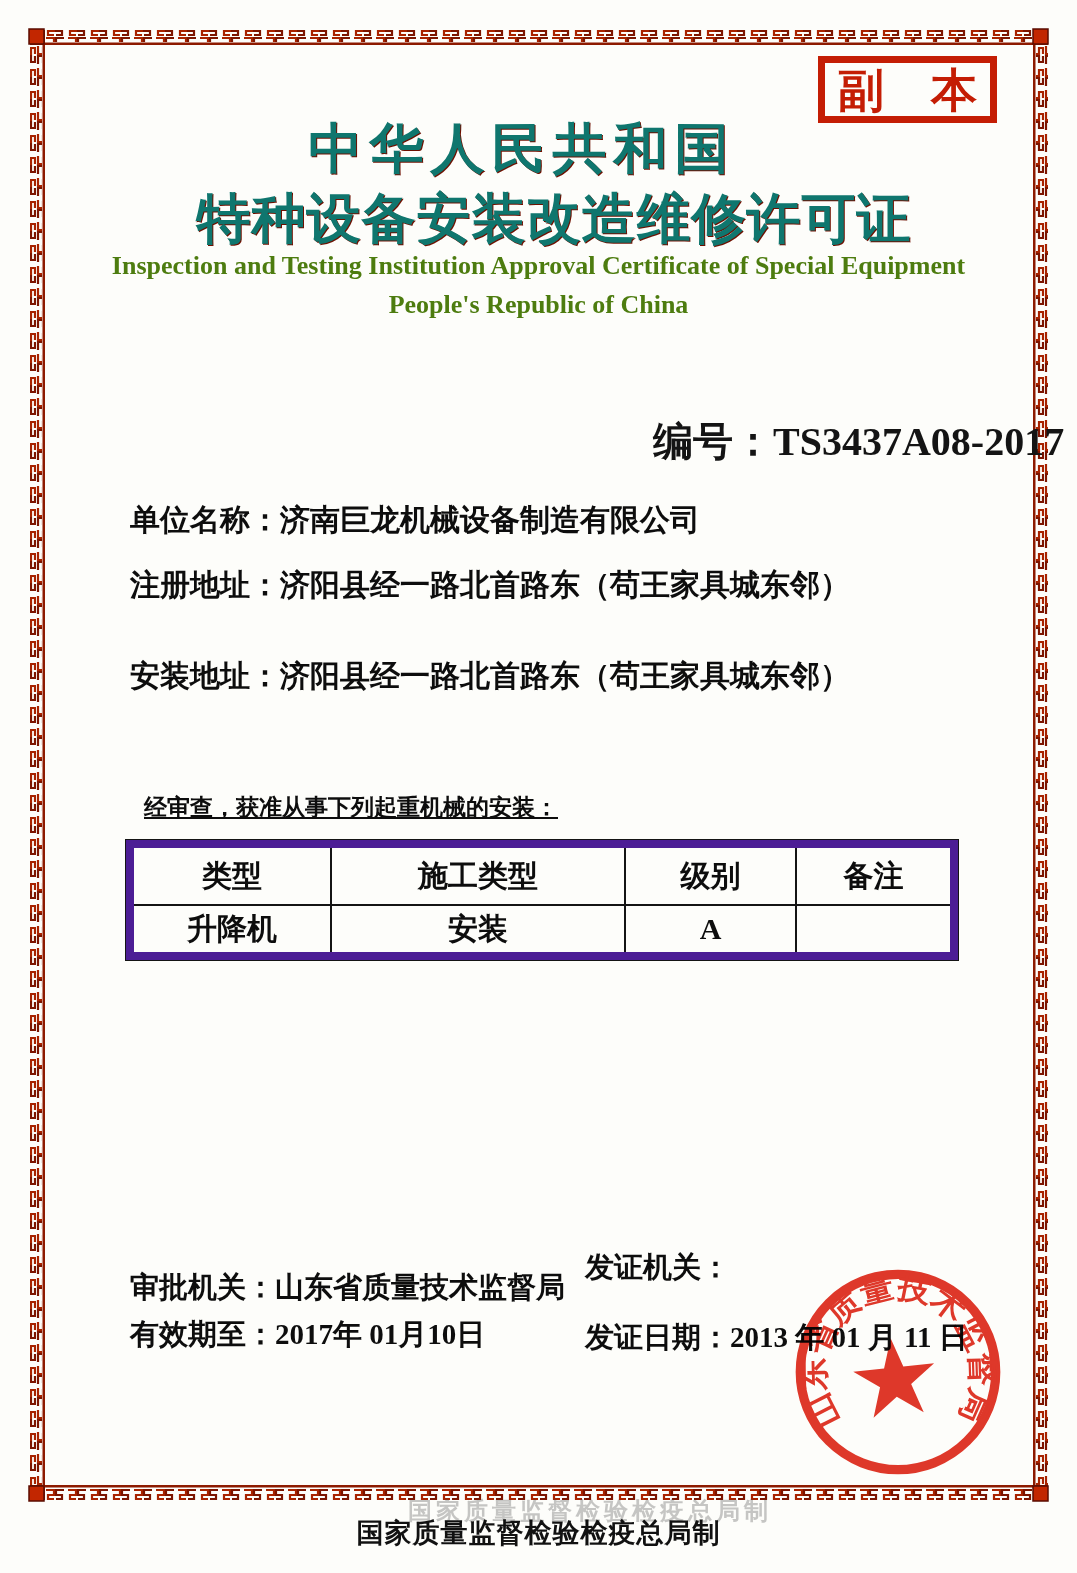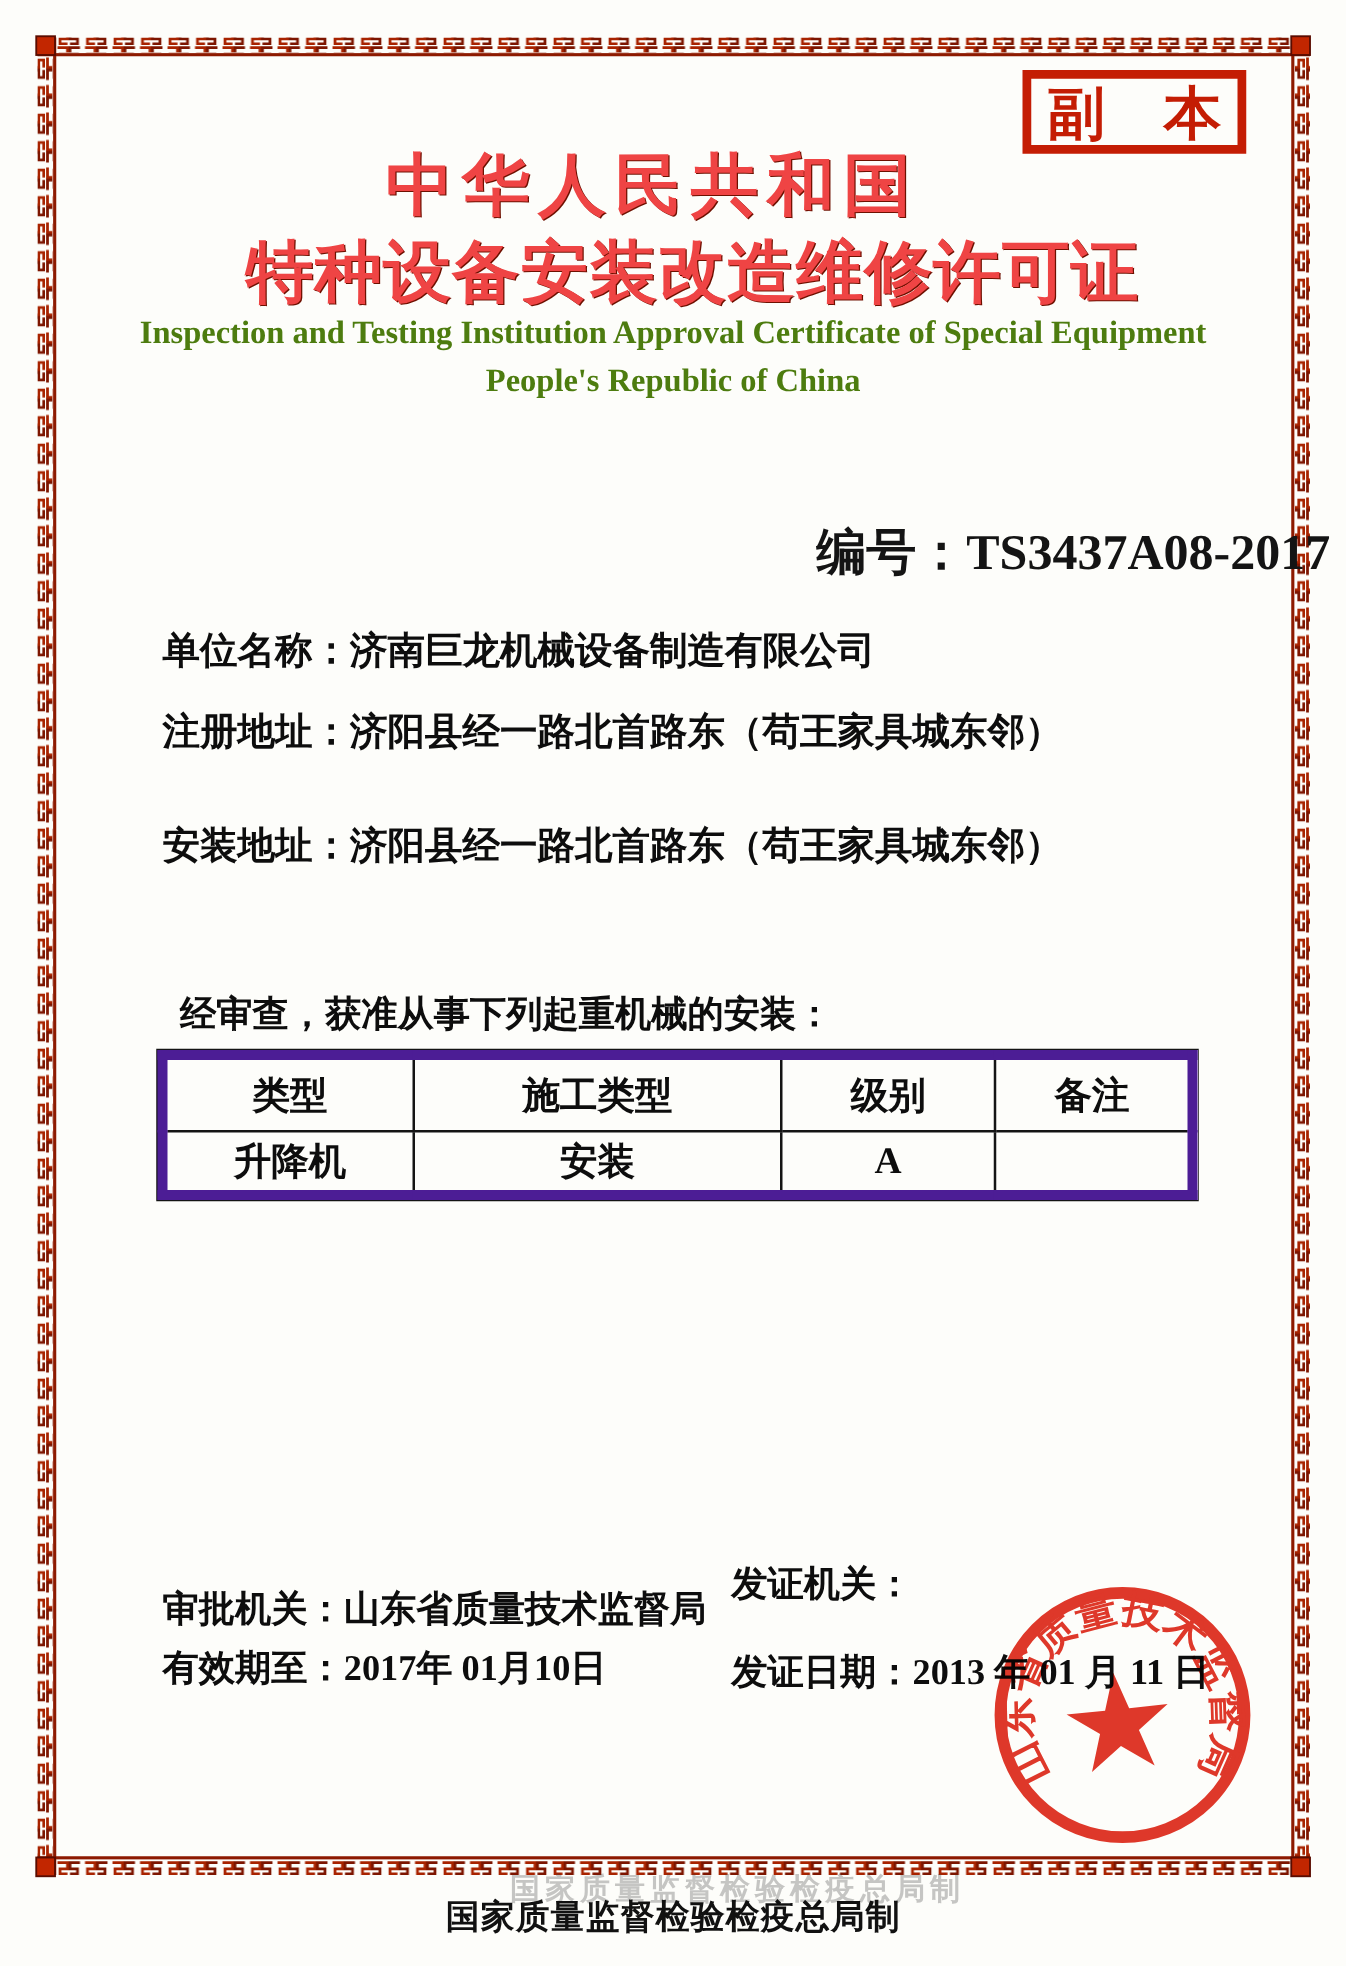--- a/index.html
+++ b/index.html
@@ -20,21 +20,21 @@
     box-sizing:border-box;
     display:flex;align-items:center;justify-content:space-between;
     padding:0 13px;
     color:#c41d04;
     font-family:"Liberation Sans", sans-serif;
     font-weight:900;font-size:46px;line-height:1;
   }
   
   .title-cn{
     left:0;top:116px;width:1044px;text-align:center;
-    color:#ef4444;
+    color:#0f766e;
     font-family:"Liberation Sans", sans-serif;
     font-weight:900;font-size:54px;line-height:1.2;
     letter-spacing:7px;
     text-shadow:1px 1px 0 #6e1000;
   }
   .title-cn2{top:186px;letter-spacing:1px;margin-left:32px;}
   .title-en{
     left:0;top:250px;width:1077px;text-align:center;
     font-weight:700;font-size:26px;line-height:1.2;
     color:#4d7c0f;
@@ -54,21 +54,21 @@
   .field-line{
     left:130px;
     font-weight:700;font-size:30px;white-space:nowrap;
     font-family:"Liberation Sans", sans-serif;
     color:#0d0d0d;
   }
   .f1{top:500px;} .f2{top:565px;} .f3{top:630px;margin-top:26px;}
   .intro-line{
     left:144px;top:792px;
     font-family:"Liberation Sans", sans-serif;
-    font-weight:900;font-size:29px;color:#0d0d0d;white-space:nowrap;
+    font-weight:900;font-size:23px;color:#0d0d0d;white-space:nowrap;text-decoration:underline;
   }
   
   .approval-table{
     position:absolute;left:126px;top:840px;width:832px;
     border-collapse:collapse;table-layout:fixed;
     font-family:"Liberation Sans", sans-serif;
   }
   .approval-table th,.approval-table td{
     border:2.5px solid #141414;
     text-align:center;vertical-align:middle;

